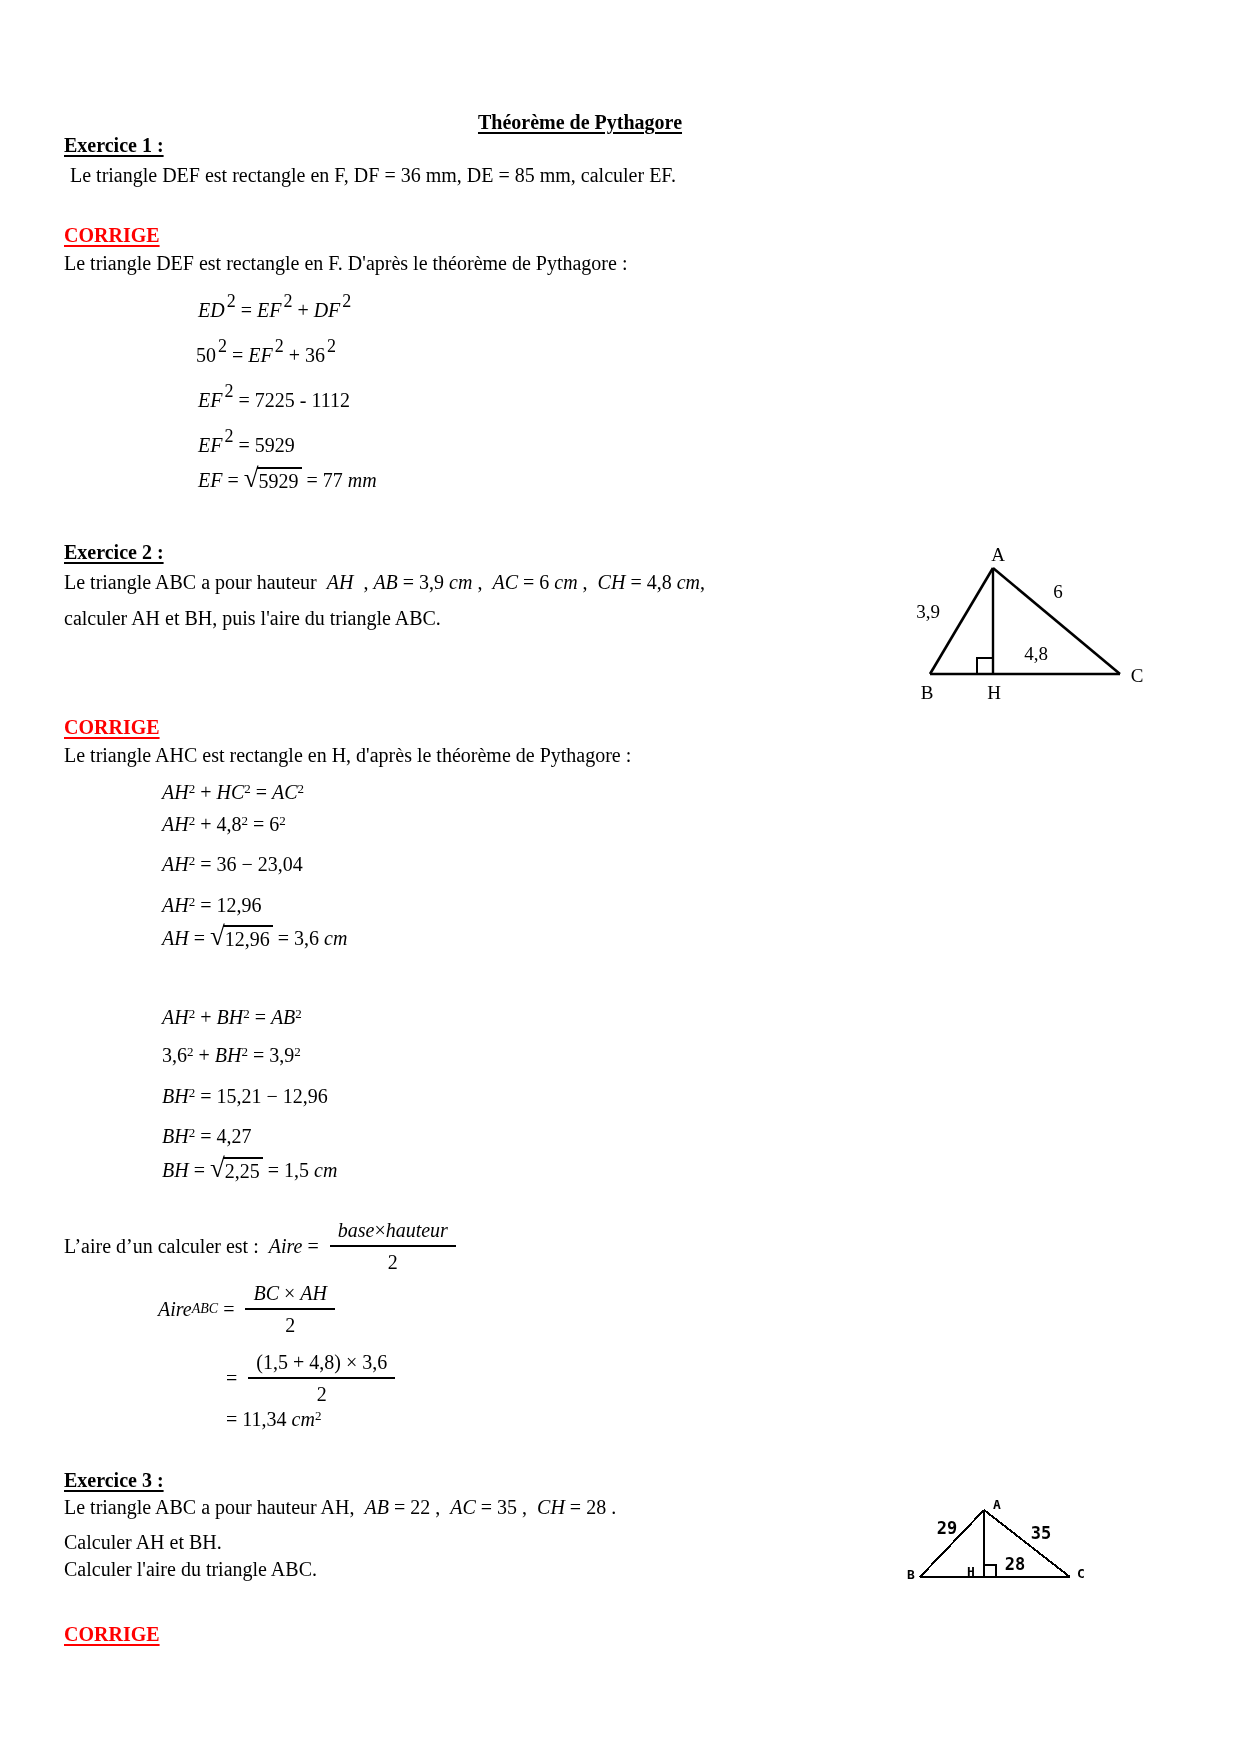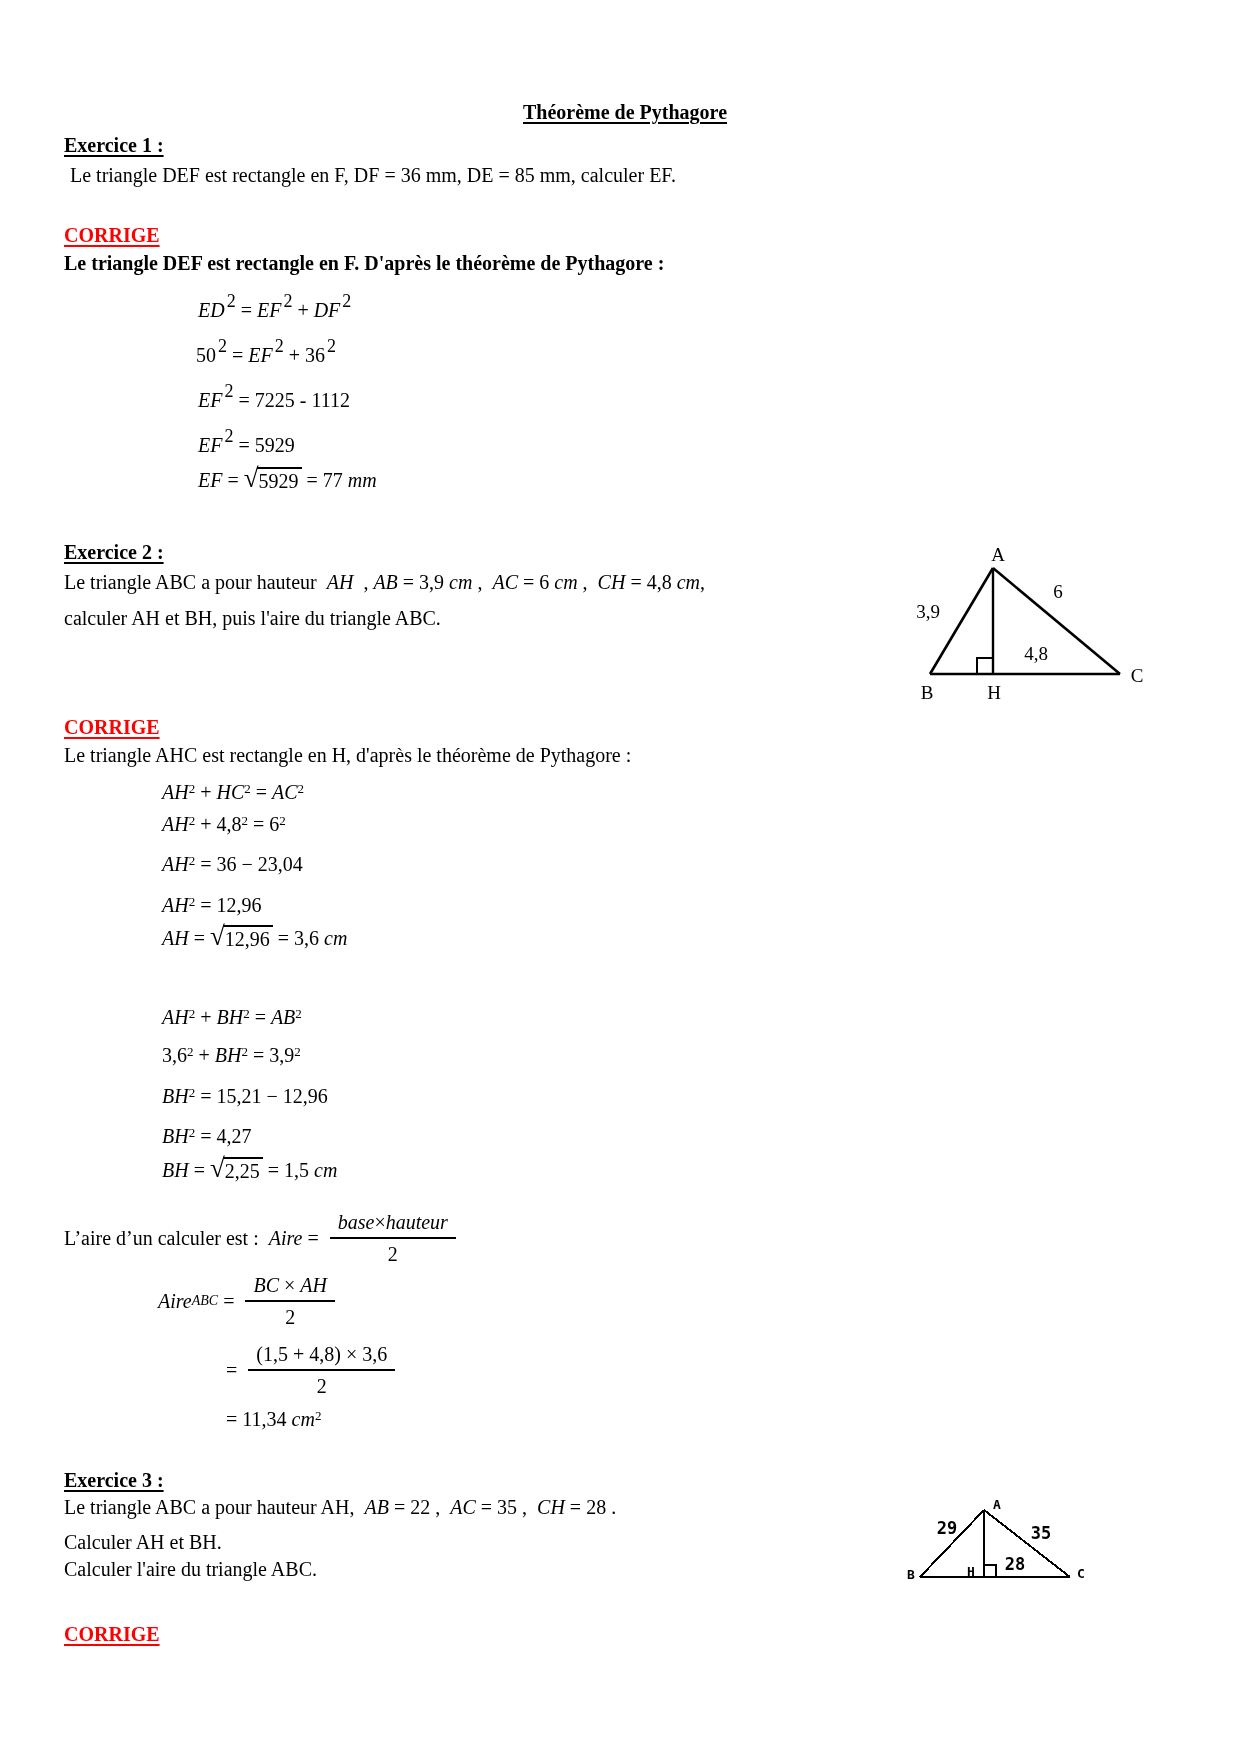--- a/index.html
+++ b/index.html
@@ -14,39 +14,39 @@
   .ex1m{line-height:30px;margin-left:36px;}
   .mi{font-style:italic;}
   .mr{font-style:normal;}
   .msup{font-size:0.65em;vertical-align:0.45em;}
   .ex1m .msup{font-size:0.9em;vertical-align:0.55em;margin-left:2px;}
   .msub{font-size:0.7em;vertical-align:-0.4em;font-style:italic;}
   .sqrt{display:inline-flex;align-items:flex-start;white-space:nowrap;}
   .radical{font-size:27px;line-height:22px;margin-right:-2px;}
   .sqrt-body{border-top:2px solid #000;padding:0 3px 0 2px;line-height:24px;}
   .fl{display:flex;align-items:center;}
-  .frac{display:inline-flex;flex-direction:column;align-items:center;margin:4px 6px;text-align:center;}
+  .frac{display:inline-flex;flex-direction:column;align-items:center;margin:12px 6px;text-align:center;}
   .fnum{display:block;border-bottom:2px solid #000;padding:0 8px 2px;}
   .fden{display:block;padding-top:2px;}
   svg text{font-family:"Liberation Serif",serif;font-size:19px;fill:#000;}
   svg.pix text{font-family:"DejaVu Sans Mono",monospace;font-weight:bold;}
   svg.pix text.big{font-size:17px;}
   svg.pix text.sm{font-size:13px;}
 </style>
 </head>
 <body>
 
 <div class="page">
 
-  <div class="abs t hd title" style="top:100px;padding-left:45px;">Théorème de Pythagore</div>
+  <div class="abs t hd title" style="top:110px;">Théorème de Pythagore</div>
 
   <div class="abs t hd" style="left:64px;top:133px;">Exercice 1 :</div>
   <div class="abs t" style="left:70px;top:163px;">Le triangle DEF est rectangle en F, DF = 36 mm, DE = 85 mm, calculer EF.</div>
   <div class="abs t corrige" style="left:64px;top:223px;">CORRIGE</div>
-  <div class="abs t" style="left:64px;top:251px;font-weight:bold;">Le triangle DEF est rectangle en F. D'après le théorème de Pythagore :</div>
+  <div class="abs t" style="left:64px;top:251px;">Le triangle DEF est rectangle en F. D'après le théorème de Pythagore :</div>
 
   <div class="abs ml ex1m" style="left:162px;top:286px;"><span class="mi">ED</span><span class="msup">2</span><span class="mr"> = </span><span class="mi">EF</span><span class="msup">2</span><span class="mr"> + </span><span class="mi">DF</span><span class="msup">2</span></div>
   <div class="abs ml ex1m" style="left:160px;top:331px;"><span class="mr">50</span><span class="msup">2</span><span class="mr"> = </span><span class="mi">EF</span><span class="msup">2</span><span class="mr"> + 36</span><span class="msup">2</span></div>
   <div class="abs ml ex1m" style="left:162px;top:376px;"><span class="mi">EF</span><span class="msup">2</span><span class="mr"> = 7225 - 1112</span></div>
   <div class="abs ml ex1m" style="left:162px;top:421px;"><span class="mi">EF</span><span class="msup">2</span><span class="mr"> = 5929</span></div>
   <div class="abs ml ex1m" style="left:162px;top:465px;"><span class="mi">EF</span><span class="mr"> = </span><span class="sqrt">
         <span class="radical">√</span>
         <span class="sqrt-body">5929</span>
       </span><span class="mr"> = 77 </span><span class="mi">mm</span></div>
 

